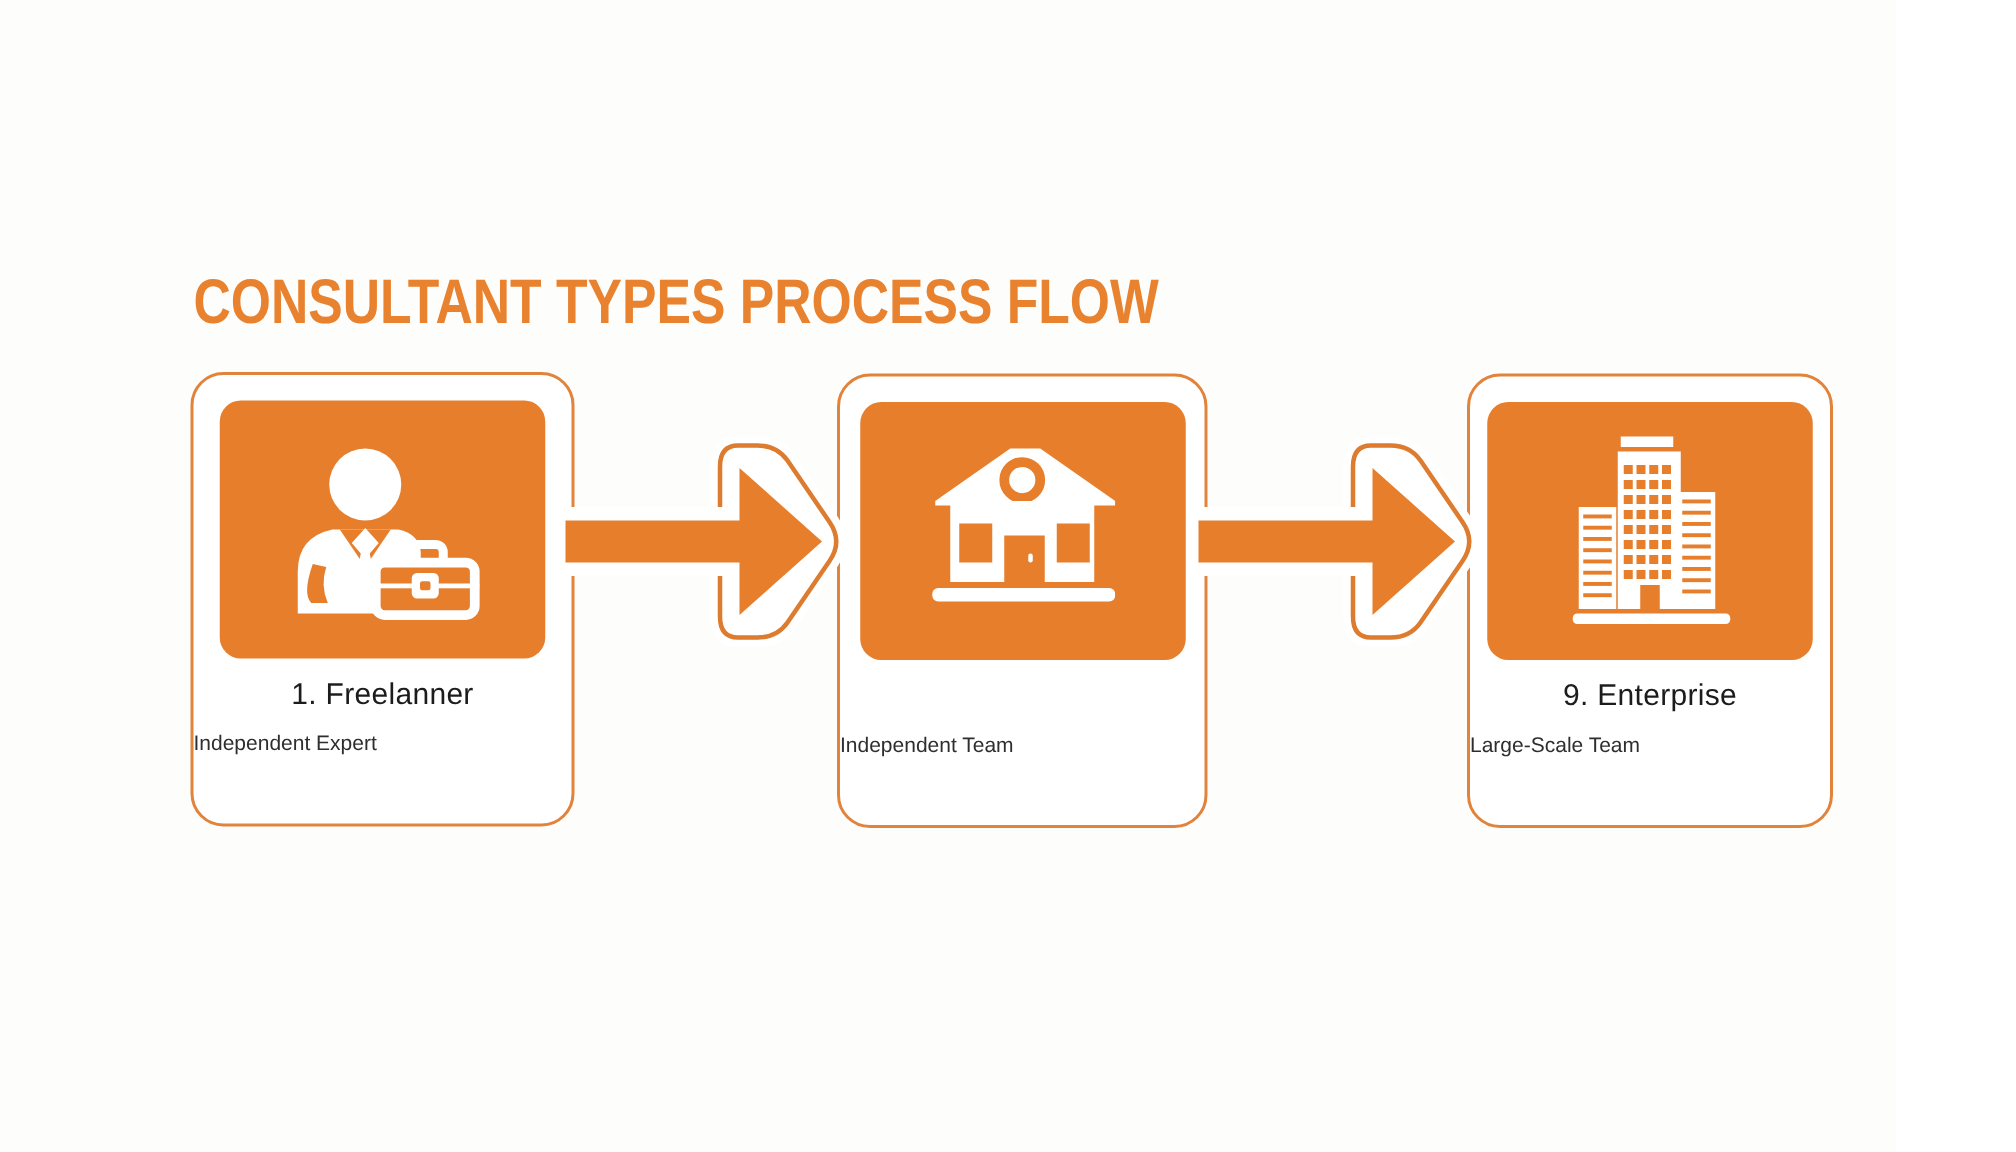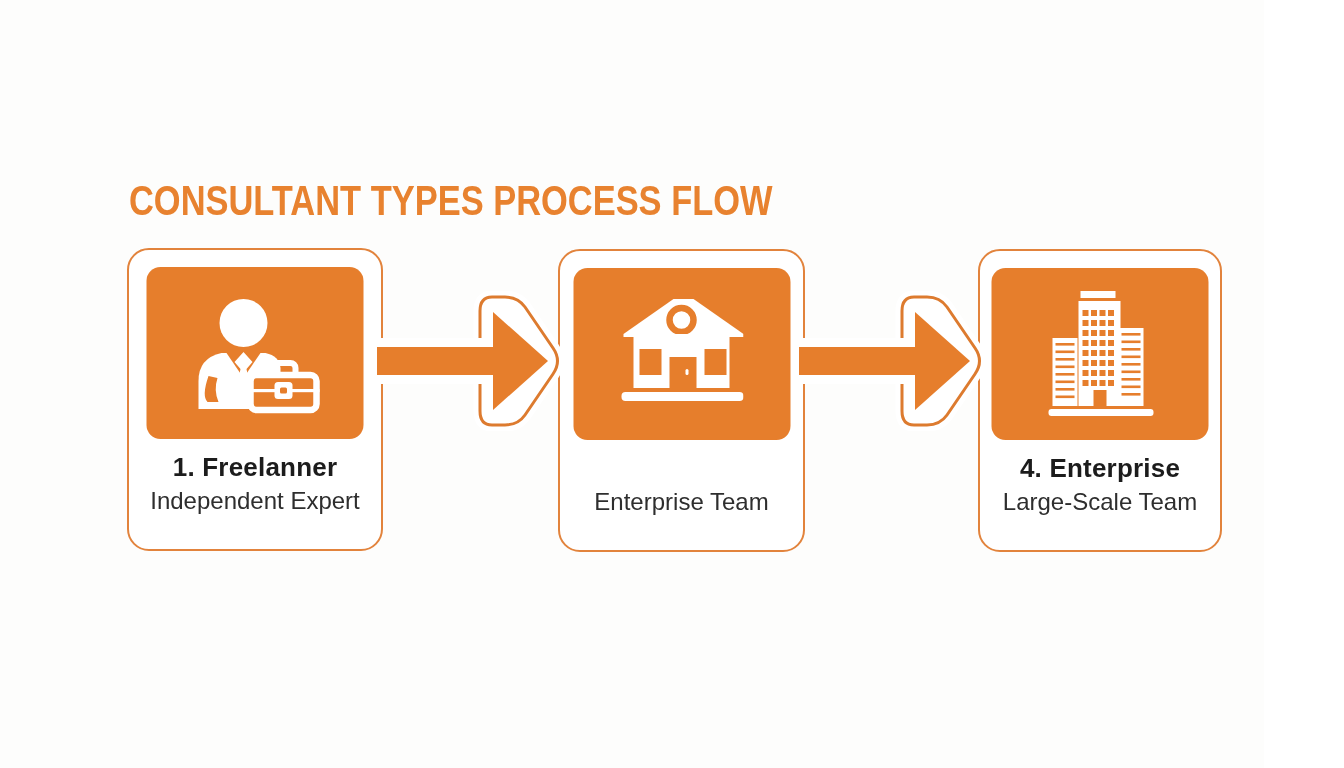--- a/index.html
+++ b/index.html
@@ -13,23 +13,23 @@
         border:2px solid var(--border-orange,#E2833C);border-radius:22px;z-index:1;box-sizing:border-box;}
   .c1{left:127px;width:256px;}
   .c2{left:558px;width:247px;top:249px;}
   .c3{left:978px;width:244px;top:249px;}
   .tile{position:absolute;top:17px;left:50%;transform:translateX(-50%);
         width:217px;height:172px;border-radius:14px;
         background:var(--accent-orange,#E67E2C);
         display:flex;align-items:center;justify-content:center;}
   .tile svg{display:block;}
   .step-title{position:absolute;top:202px;left:0;right:0;text-align:center;
-        font-size:26px;font-weight:700;color:var(--heading-text,#1C1C1C);letter-spacing:0.2px;}
-  .step-subtitle{position:absolute;top:237px;left:0;right:0;text-align:center;
-        font-size:24px;font-weight:400;color:var(--subtitle-text,#2E2E2E);}
+        font-size:20px;font-weight:400;color:var(--heading-text,#1C1C1C);letter-spacing:0.2px;}
+  .step-subtitle{position:absolute;top:237px;left:0;right:0;text-align:left;
+        font-size:14px;font-weight:400;color:var(--subtitle-text,#2E2E2E);}
   .arrow{position:absolute;top:291px;width:196px;height:140px;z-index:2;display:block;}
   .a1{left:371px;}
   .a2{left:793px;}
   .fw{fill:#FFFFFF;}
   .fo{fill:var(--accent-orange,#E67E2C);}
   .so{stroke:var(--arrow-orange,#DD7B2F);}
 </style>
 </head>
 <body>
 
@@ -70,21 +70,21 @@
         <polygon class="fw" points="4,39 54,4 74,4 124,39 124,42 4,42"></polygon>
         <circle cx="62" cy="25" r="12" fill="none" stroke="var(--accent-orange,#E67E2C)" stroke-width="6.5"></circle>
         <rect class="fw" x="14" y="39" width="96" height="54"></rect>
         <rect class="fo" x="20" y="54" width="22" height="26"></rect>
         <rect class="fo" x="85" y="54" width="22" height="26"></rect>
         <rect class="fo" x="50" y="62" width="27" height="31"></rect>
         <rect class="fw" x="66" y="74" width="3" height="6" rx="1.5"></rect>
         <rect class="fw" x="2" y="97" width="122" height="9" rx="4"></rect>
       </svg>
     </div>
-    <div class="step-subtitle">Enterprise Team</div>
+    <div class="step-subtitle">Independent Team</div>
   </section>
 
   <svg class="arrow a2" viewBox="0 0 196 140" xmlns="http://www.w3.org/2000/svg">
     <path d="M109,20 Q109,6 121,6 L134,6 Q147,6 154,16 L182,57 Q191,70 182,83 L154,124 Q147,134 134,134 L121,134 Q109,134 109,120 Z" fill="#FFFFFF" stroke="#FFFFFF" stroke-width="13"></path>
     <path class="so" d="M109,20 Q109,6 121,6 L134,6 Q147,6 154,16 L182,57 Q191,70 182,83 L154,124 Q147,134 134,134 L121,134 Q109,134 109,120 Z" fill="#FFFFFF" stroke-width="3"></path>
     <rect x="0" y="47" width="128" height="46" fill="#FFFFFF"></rect>
     <rect class="fo" x="6" y="56" width="119" height="28"></rect>
     <polygon class="fo" points="122,21 177,70 122,119"></polygon>
   </svg>
 
@@ -143,17 +143,17 @@
             <rect x="78" y="66.5" width="19" height="2.6"></rect>
           <rect x="78" y="74" width="19" height="2.6"></rect>
             <rect x="78" y="81.5" width="19" height="2.6"></rect>
             <rect x="78" y="89" width="19" height="2.6"></rect>
             <rect x="78" y="96.5" width="19" height="2.6"></rect>
           <rect x="78" y="104" width="19" height="2.6"></rect>
         </g>
         <rect class="fw" x="5" y="120" width="105" height="7" rx="3"></rect>
       </svg>
     </div>
-    <div class="step-title">4. Enterprise</div>
+    <div class="step-title">9. Enterprise</div>
     <div class="step-subtitle">Large-Scale Team</div>
   </section>
 
 </div>
 
 </body></html>

